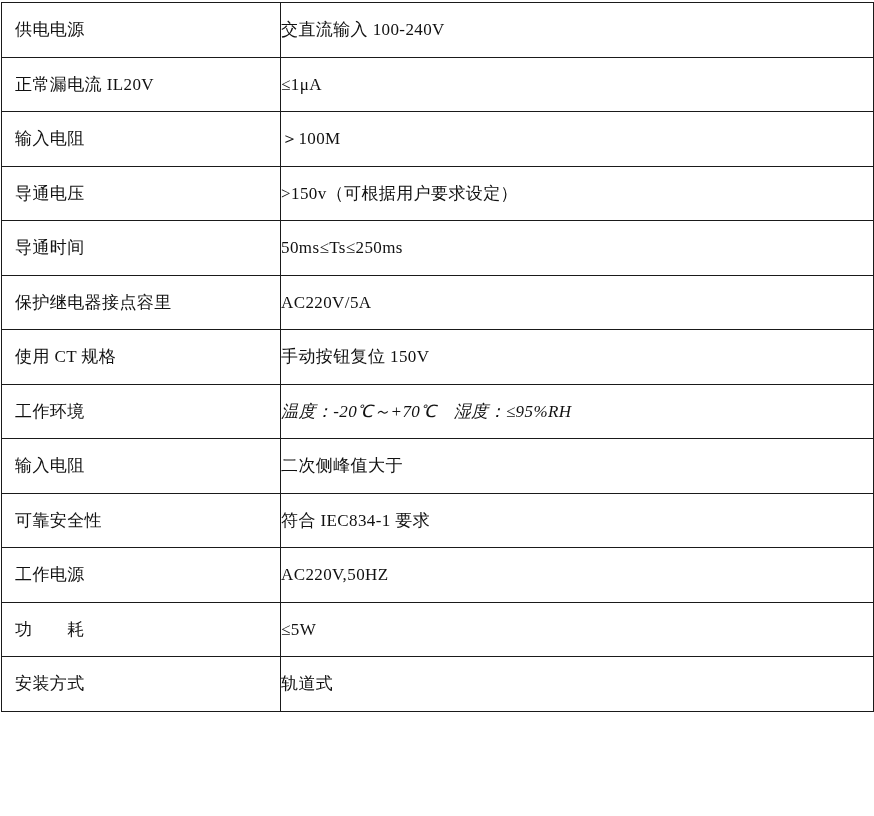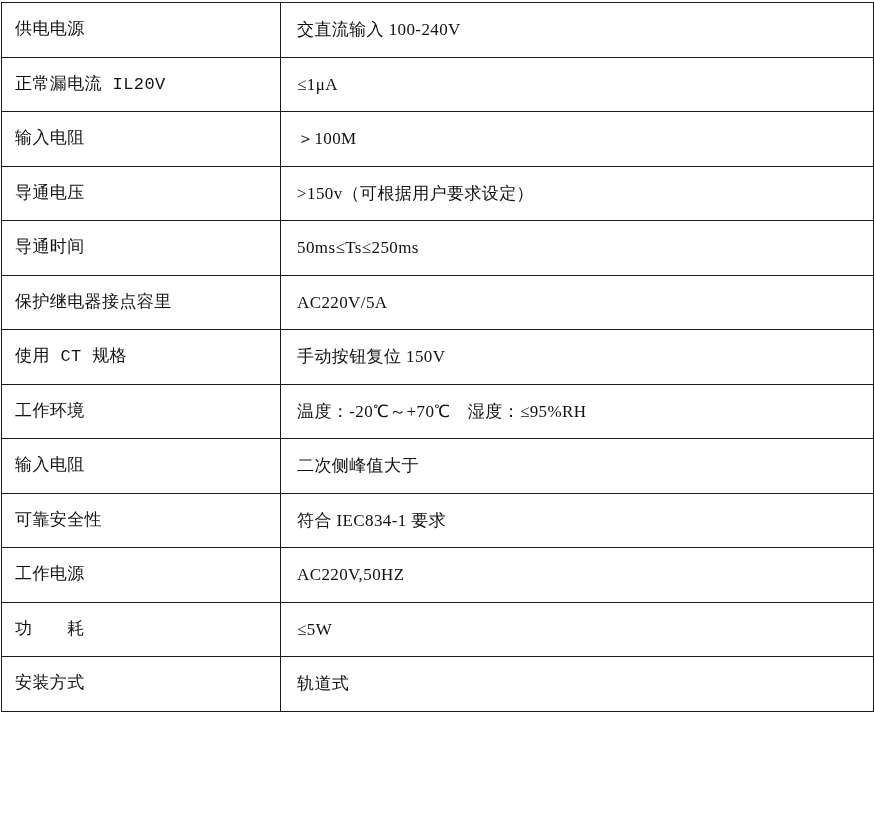--- a/index.html
+++ b/index.html
@@ -32,26 +32,25 @@
   table.spec-table td {
     border: 1px solid #1a1a1a;
     padding: 0 14px;
     vertical-align: middle;
     font-size: 17px;
     line-height: 1.25;
     letter-spacing: 0.4px;
   }
   table.spec-table td.label {
     padding-left: 13px;
-    font-family: Liberation Mono, monospace;
   }
   table.spec-table td.value {
-    padding-left: 16px;
+    padding-left: 0;
   }
-  .nowrap { white-space: nowrap; }
+  .nowrap { white-space: nowrap; font-style: italic; }
   .bottom-fade {
     position: absolute;
     left: 0;
     bottom: 0;
     width: 874px;
     height: 8px;
     background: #ffffff;
   }
 </style>
 </head>

